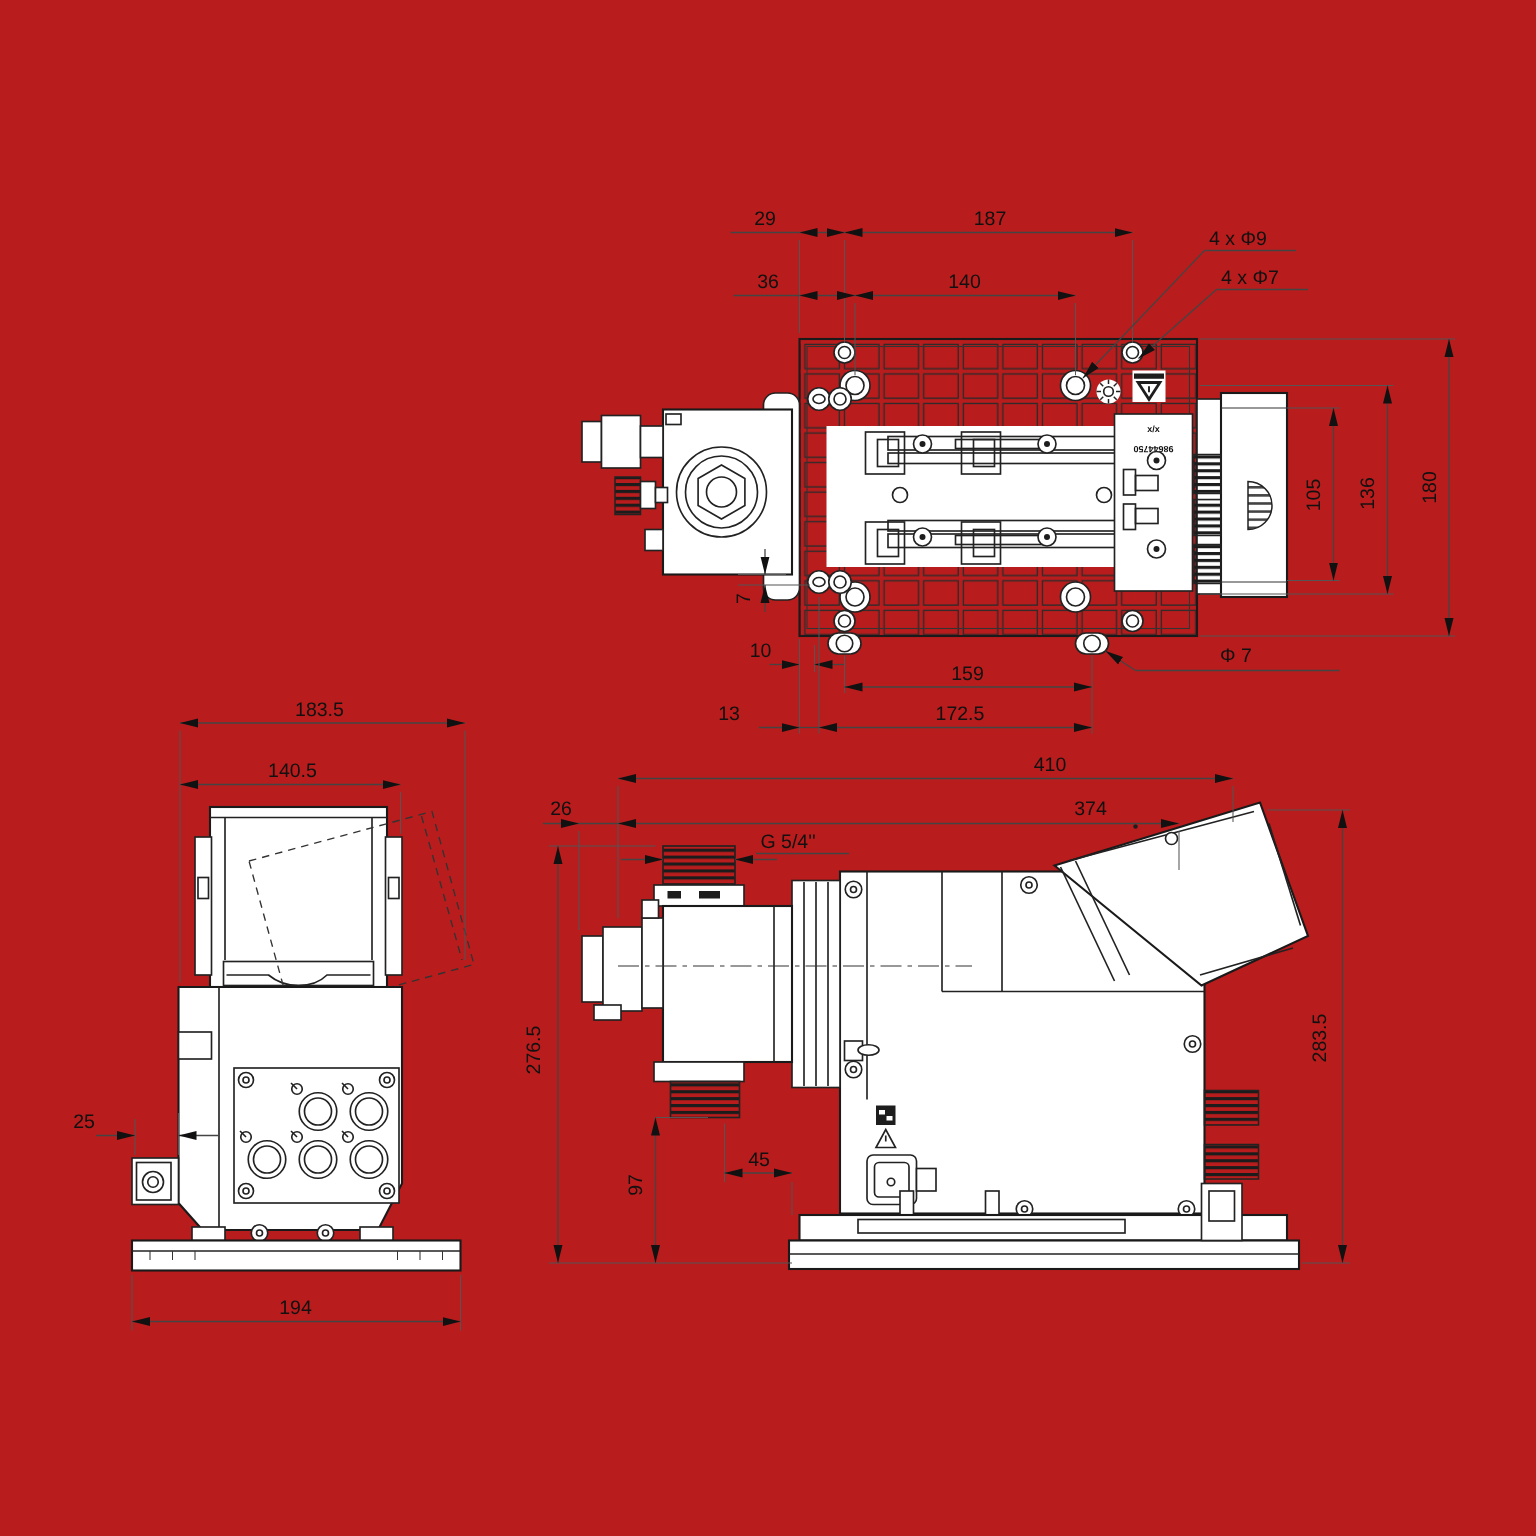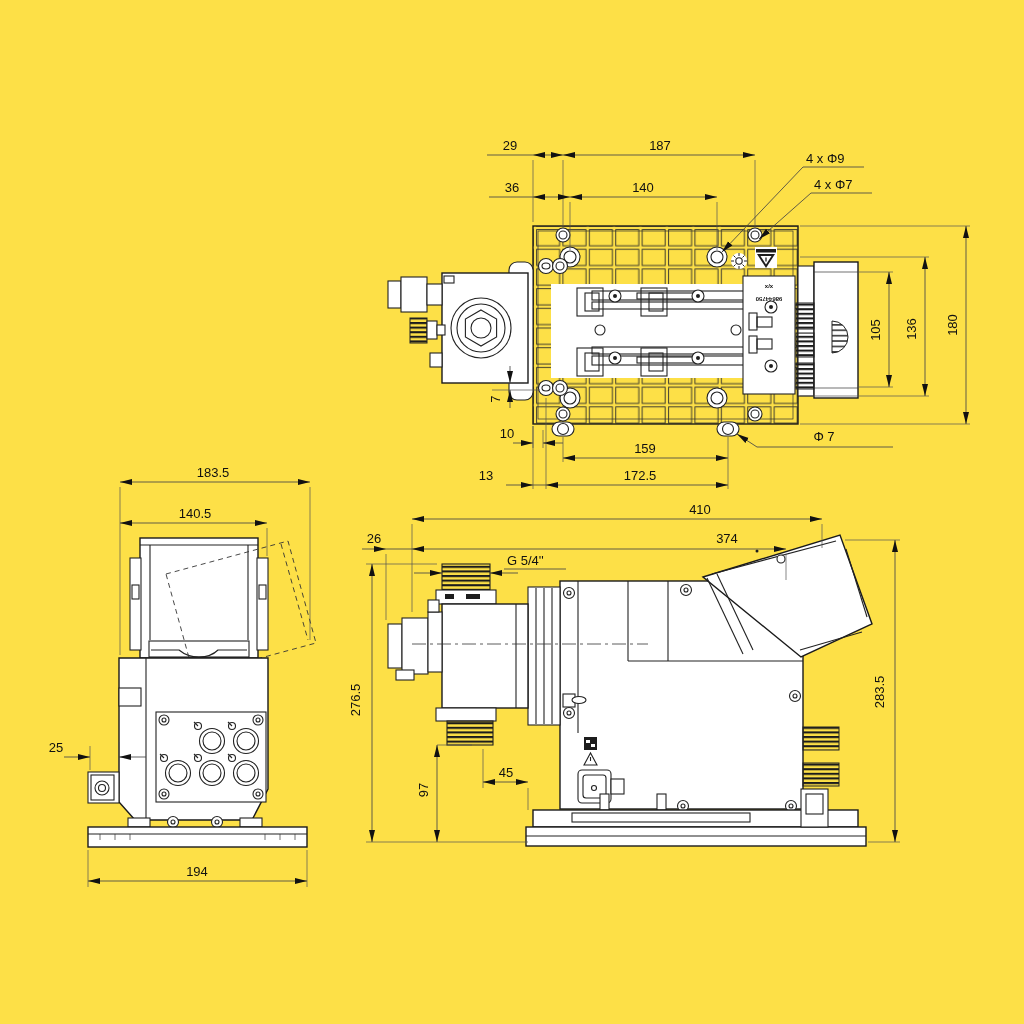--- a/index.html
+++ b/index.html
@@ -1,16 +1,16 @@
 <!DOCTYPE html>
 <html><head>
 <meta charset="utf-8">
 <style>
   html,body{margin:0;padding:0;background:#ffffff;}
-  .canvas{position:relative;width:1024px;height:1024px;background:#fde047;overflow:hidden;}
+  .canvas{position:relative;width:1024px;height:1024px;background:#b91c1c;overflow:hidden;}
   svg{position:absolute;left:0;top:0;}
   svg text{font-family:"Liberation Sans","DejaVu Sans",sans-serif;font-size:13px;fill:#111;}
   text.tiny{font-size:6px;font-weight:bold;}
   .obj{stroke:#222;stroke-width:1.1;fill:none;}
   .objw{stroke:#222;stroke-width:1.1;fill:#fff;}
   .objh{stroke:#1a1a1a;stroke-width:1.4;fill:#fff;}
   .thin{stroke:#333;stroke-width:.7;fill:none;}
   .diml{stroke:#444;stroke-width:.85;fill:none;}
   .ext{stroke:#555;stroke-width:.7;fill:none;}
   .dash{stroke:#333;stroke-width:.9;fill:none;stroke-dasharray:5 4;}

